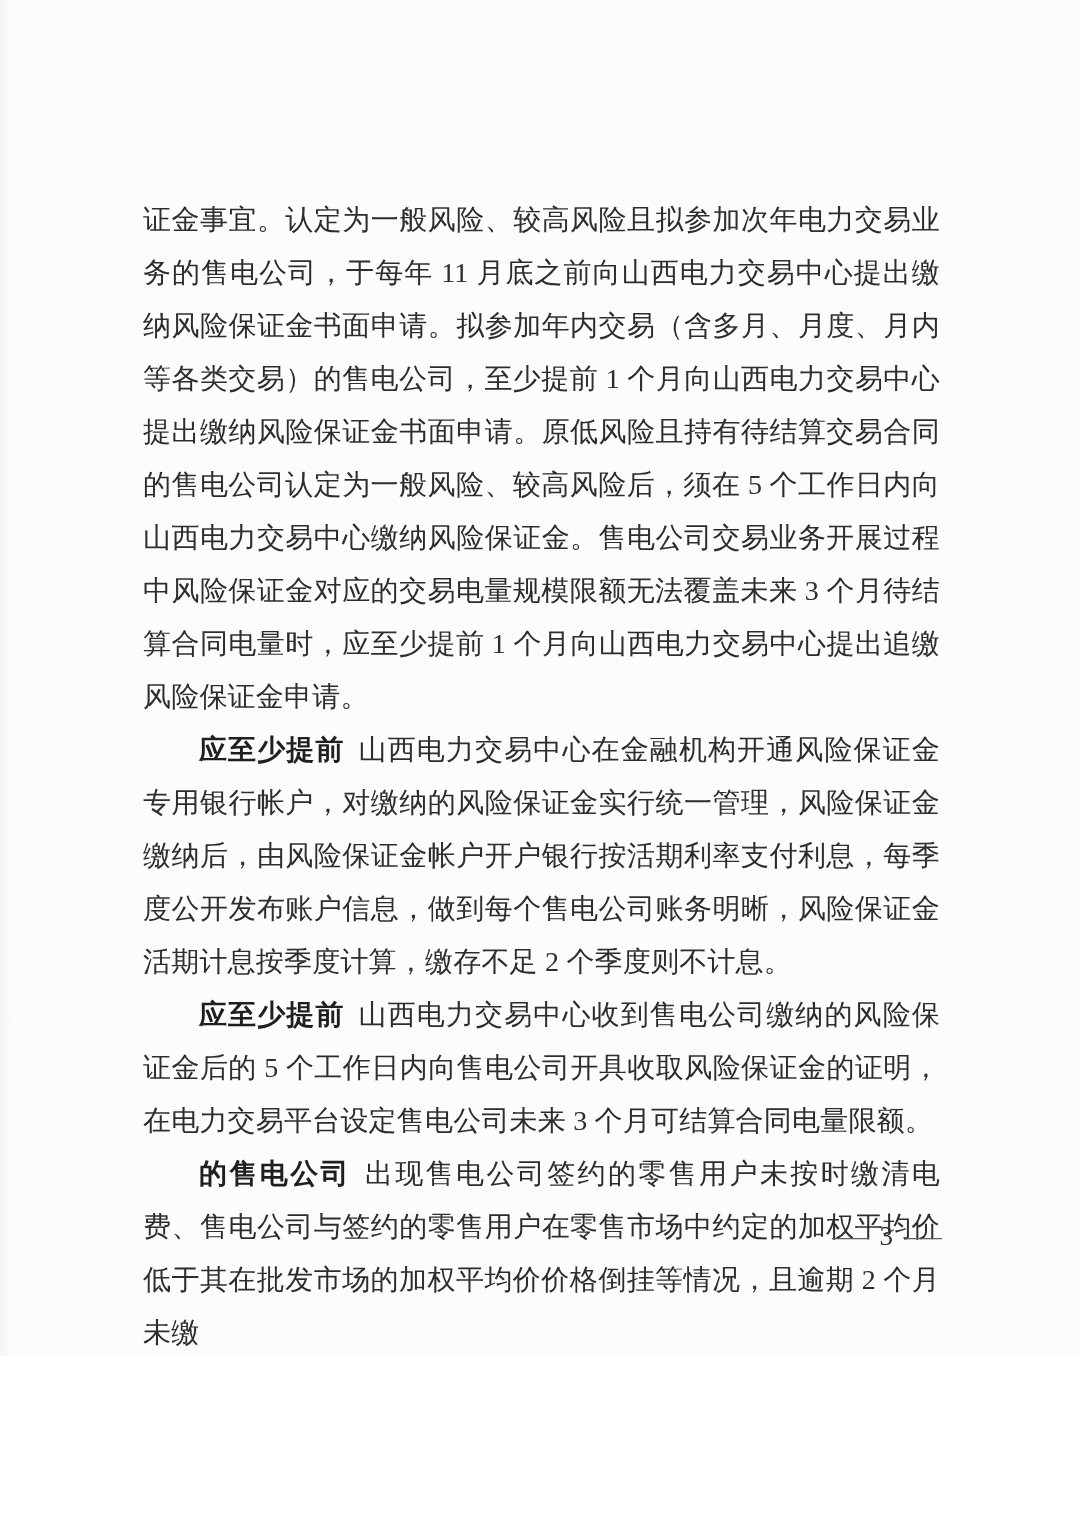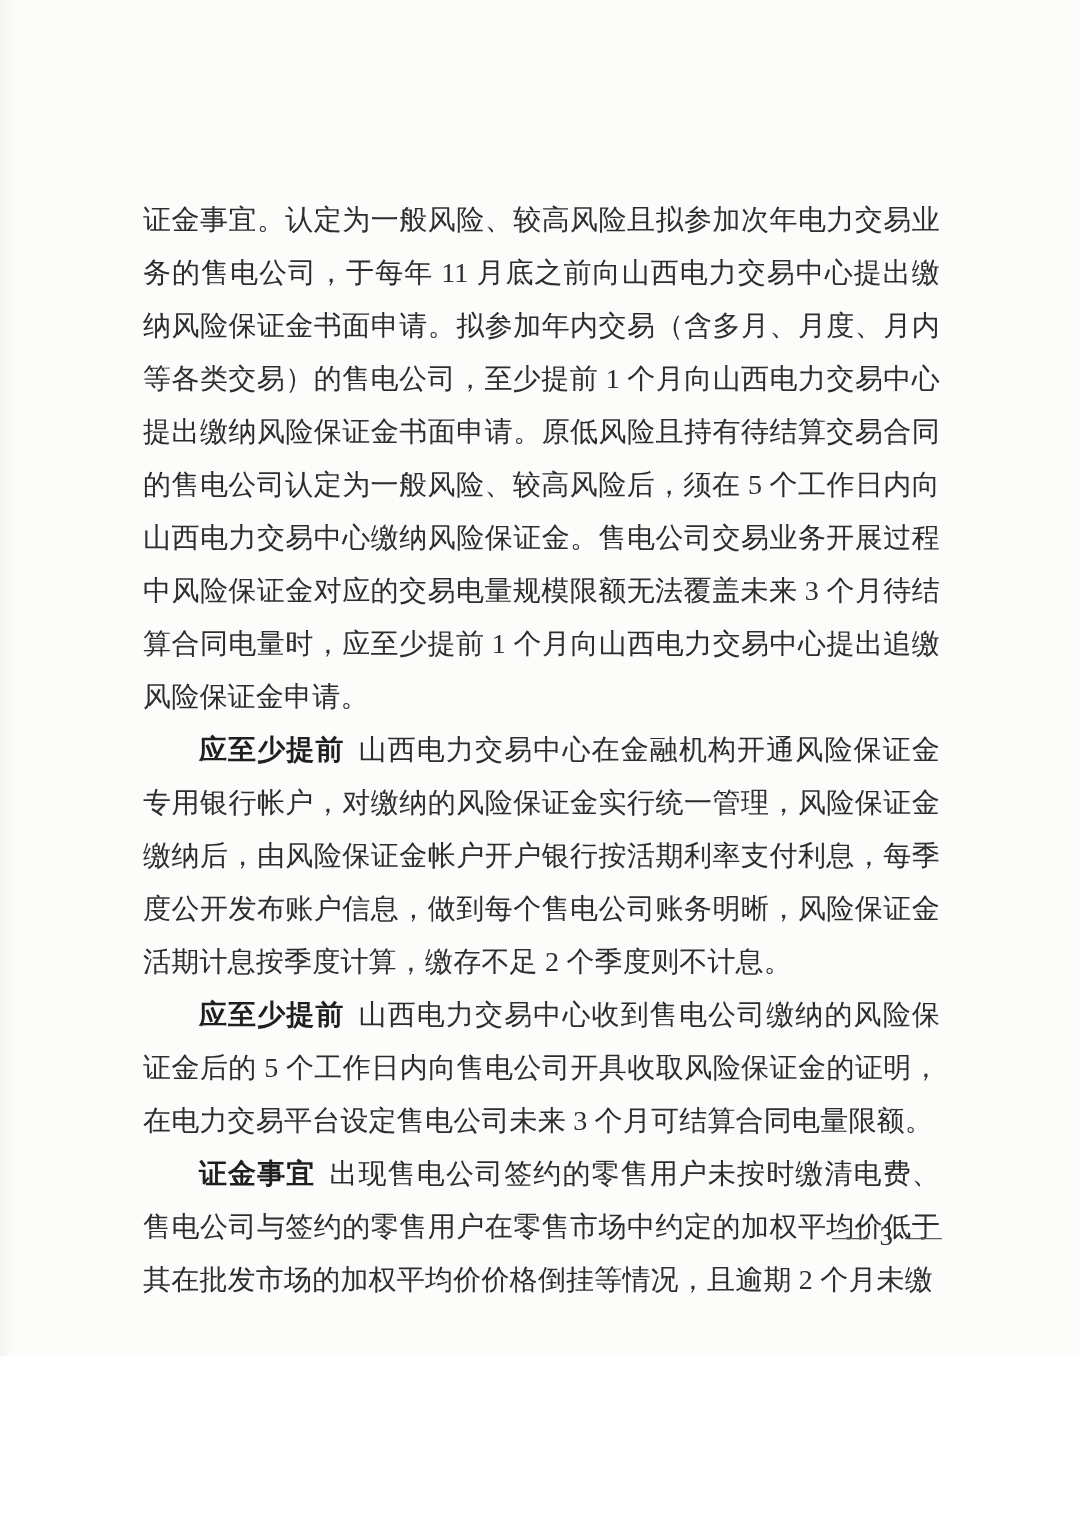--- a/index.html
+++ b/index.html
@@ -58,21 +58,21 @@
 <div class="page">
 
   <div class="text-block">
 
     <p class="para"><span>证金事宜。认定为一般风险、较高风险且拟参加次年电力交易业务的售电公司，于每年 11 月底之前向山西电力交易中心提出缴纳风险保证金书面申请。拟参加年内交易（含多月、月度、月内等各类交易）的售电公司，至少提前 1 个月向山西电力交易中心提出缴纳风险保证金书面申请。原低风险且持有待结算交易合同的售电公司认定为一般风险、较高风险后，须在 5 个工作日内向山西电力交易中心缴纳风险保证金。售电公司交易业务开展过程中风险保证金对应的交易电量规模限额无法覆盖未来 3 个月待结算合同电量时，应至少提前 1 个月向山西电力交易中心提出追缴风险保证金申请。</span></p>
 
     <p class="para indent"><span class="article-head">应至少提前</span><span>山西电力交易中心在金融机构开通风险保证金专用银行帐户，对缴纳的风险保证金实行统一管理，风险保证金缴纳后，由风险保证金帐户开户银行按活期利率支付利息，每季度公开发布账户信息，做到每个售电公司账务明晰，风险保证金活期计息按季度计算，缴存不足 2 个季度则不计息。</span></p>
 
     <p class="para indent"><span class="article-head">应至少提前</span><span>山西电力交易中心收到售电公司缴纳的风险保证金后的 5 个工作日内向售电公司开具收取风险保证金的证明，在电力交易平台设定售电公司未来 3 个月可结算合同电量限额。</span></p>
 
-    <p class="para indent"><span class="article-head">证金事宜</span><span>出现售电公司签约的零售用户未按时缴清电费、售电公司与签约的零售用户在零售市场中约定的加权平均价低于其在批发市场的加权平均价价格倒挂等情况，且逾期 2 个月未缴</span></p>
+    <p class="para indent"><span class="article-head">的售电公司</span><span>出现售电公司签约的零售用户未按时缴清电费、售电公司与签约的零售用户在零售市场中约定的加权平均价低于其在批发市场的加权平均价价格倒挂等情况，且逾期 2 个月未缴</span></p>
 
   </div>
 
   <div class="footer">
     <span class="dash">—</span>
     <span class="page-num">3</span>
     <span class="dash">—</span>
   </div>
 
 </div>

